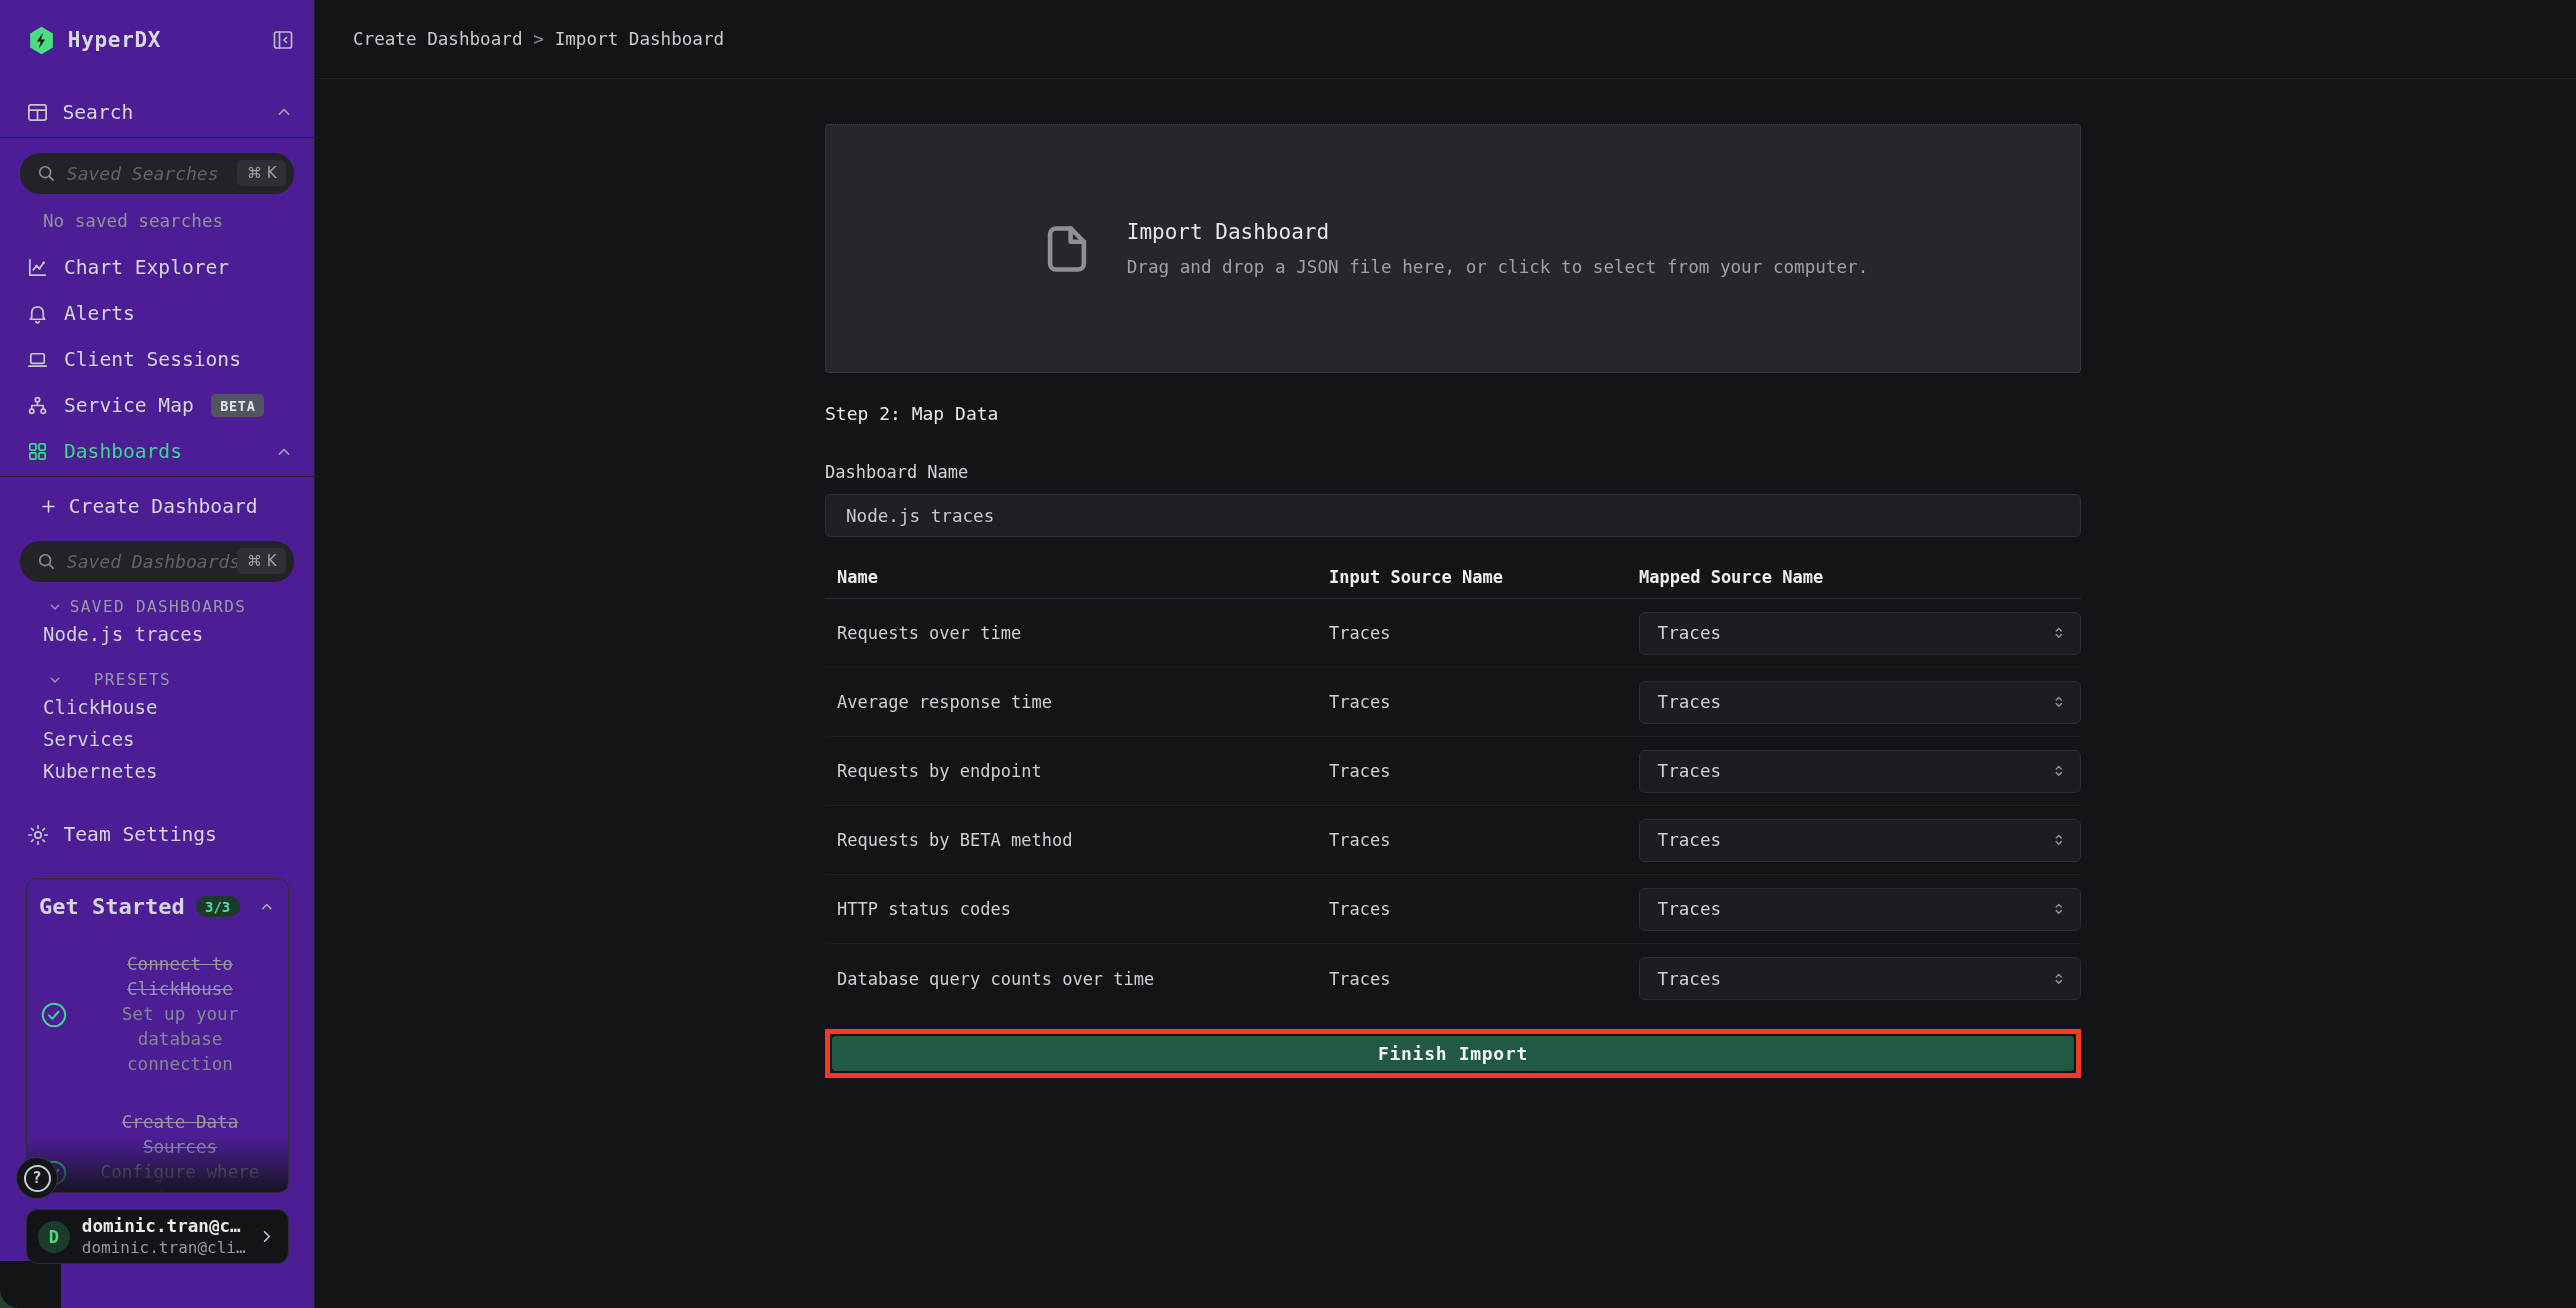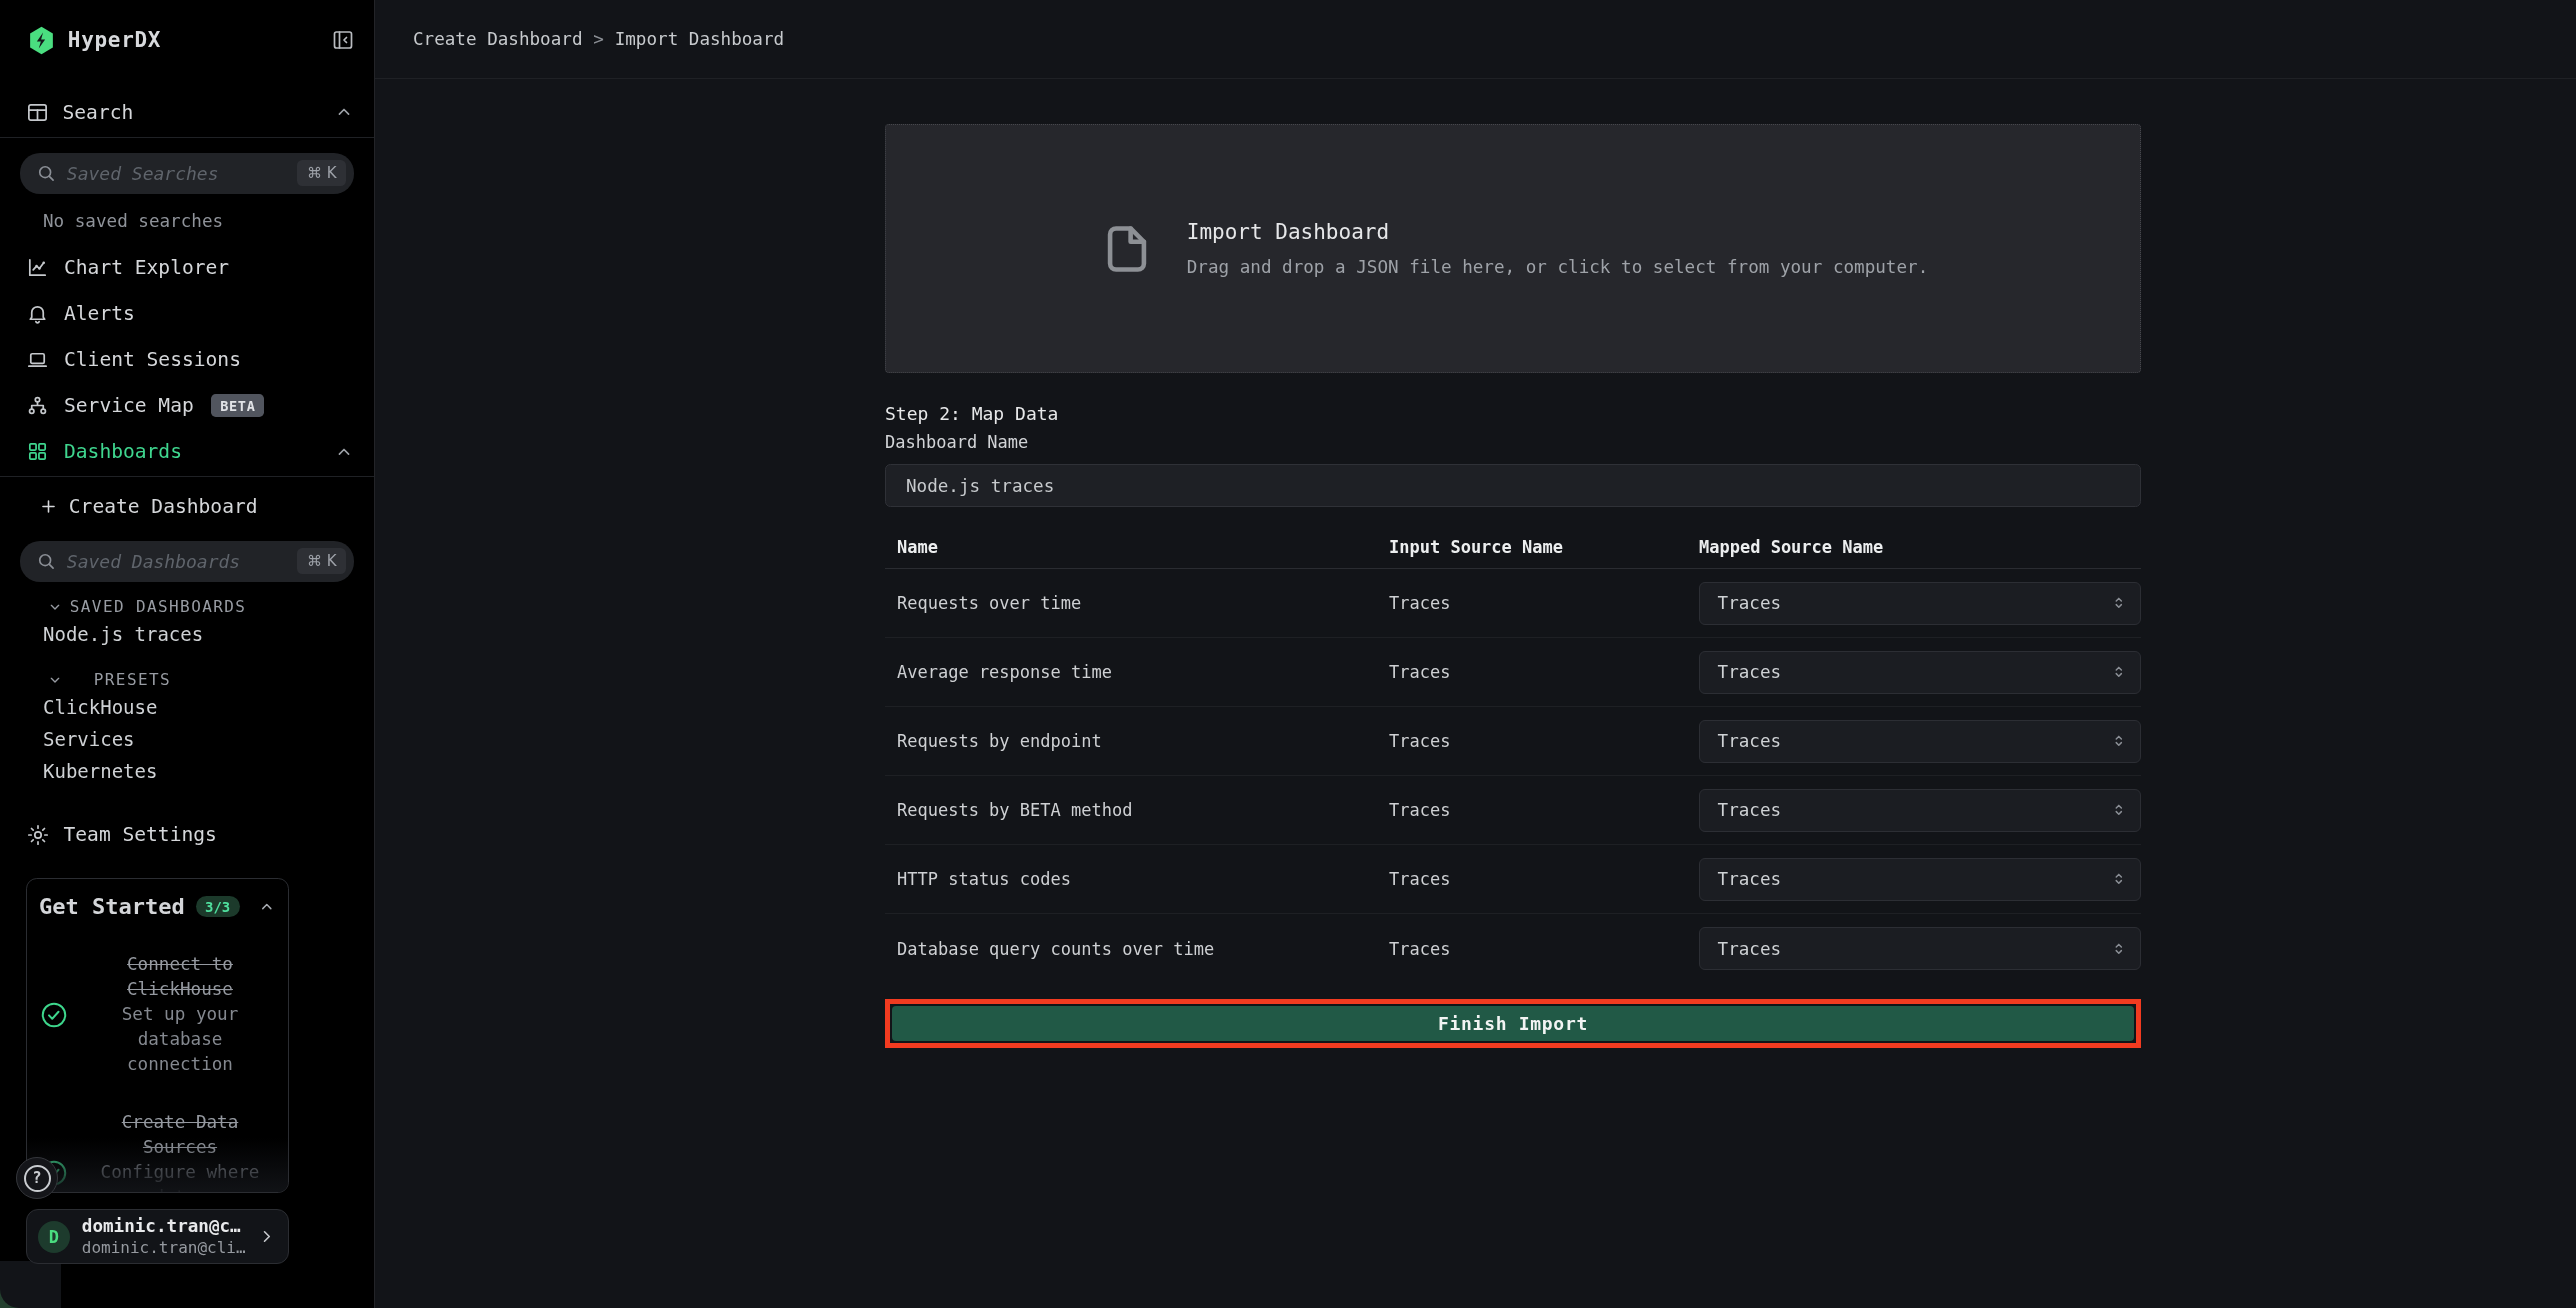--- a/index.html
+++ b/index.html
@@ -4,21 +4,21 @@
 <style>
   * { margin:0; padding:0; box-sizing:border-box; }
   html,body { width:2576px; height:1308px; background:#121418; overflow:hidden;
     font-family:"DejaVu Sans Mono","Liberation Mono",monospace; }
   .root { position:relative; width:2576px; height:1308px; display:flex; }
 
   svg { display:block; }
   .icon { flex:none; color:#c5c8cc; }
 
   
-  .sidebar { position:relative; width:375px; height:100%; background:#000000;
+  .sidebar { position:relative; width:315px; height:100%; background:#4c1d95;
     border-right:0.7px solid #232428; flex:none; }
   .logo-row { display:flex; align-items:center; padding:23px 19px 0 26px; height:57px; }
   .logo-badge { width:31px; height:31px; flex:none; }
   .logo-title { margin-left:10.8px; font-size:21px; font-weight:bold; color:#d7d9dc; letter-spacing:0.7px; }
   .logo-spacer { flex:1; }
 
   .section-head { display:flex; align-items:center; height:34px; margin-top:38px;
     padding:0 20px 0 26px; }
   .section-head .label { margin-left:13.5px; font-size:19.6px; color:#d5d7da; }
   .section-head .sp { flex:1; }
@@ -96,21 +96,21 @@
 
   .content { margin-left:510px; width:1256px; }
 
   .dropzone { margin-top:45px; height:249px; background:#26272c; border:1.4px dotted #46474c;
     border-radius:4px; display:flex; align-items:center; justify-content:center; cursor:pointer; }
   .dz-icon { color:#8d9095; margin-right:31px; }
   .dz-title { font-size:21px; color:#e6e7e9; }
   .dz-sub { font-size:17.6px; color:#9ea2a8; margin-top:13.5px; }
 
   .step-title { margin-top:30px; font-size:18px; color:#e8e9ea; }
-  .field-label { margin-top:8px; font-size:17px; color:#d2d4d7; }
+  .field-label { margin-top:38px; font-size:17px; color:#d2d4d7; }
   .name-input { margin-top:12px; width:100%; height:43px; background:#1e2025; border:0.7px solid #2f3137;
     border-radius:5.4px; padding:0 20px; font-size:17.6px; color:#c7cacd;
     font-family:"DejaVu Sans Mono","Liberation Mono",monospace; outline:none; display:block; }
 
   .map-table { margin-top:19px; }
   .t-head { display:flex; align-items:center; height:43px; border-bottom:0.7px solid #2a2c31; }
   .t-row { display:flex; align-items:center; height:69px; border-bottom:0.7px solid #1e2024; }
   .t-row:last-child { border-bottom:none; }
   .c-name  { width:504px; padding-left:12px; flex:none; }
   .c-input { width:310px; flex:none; }

